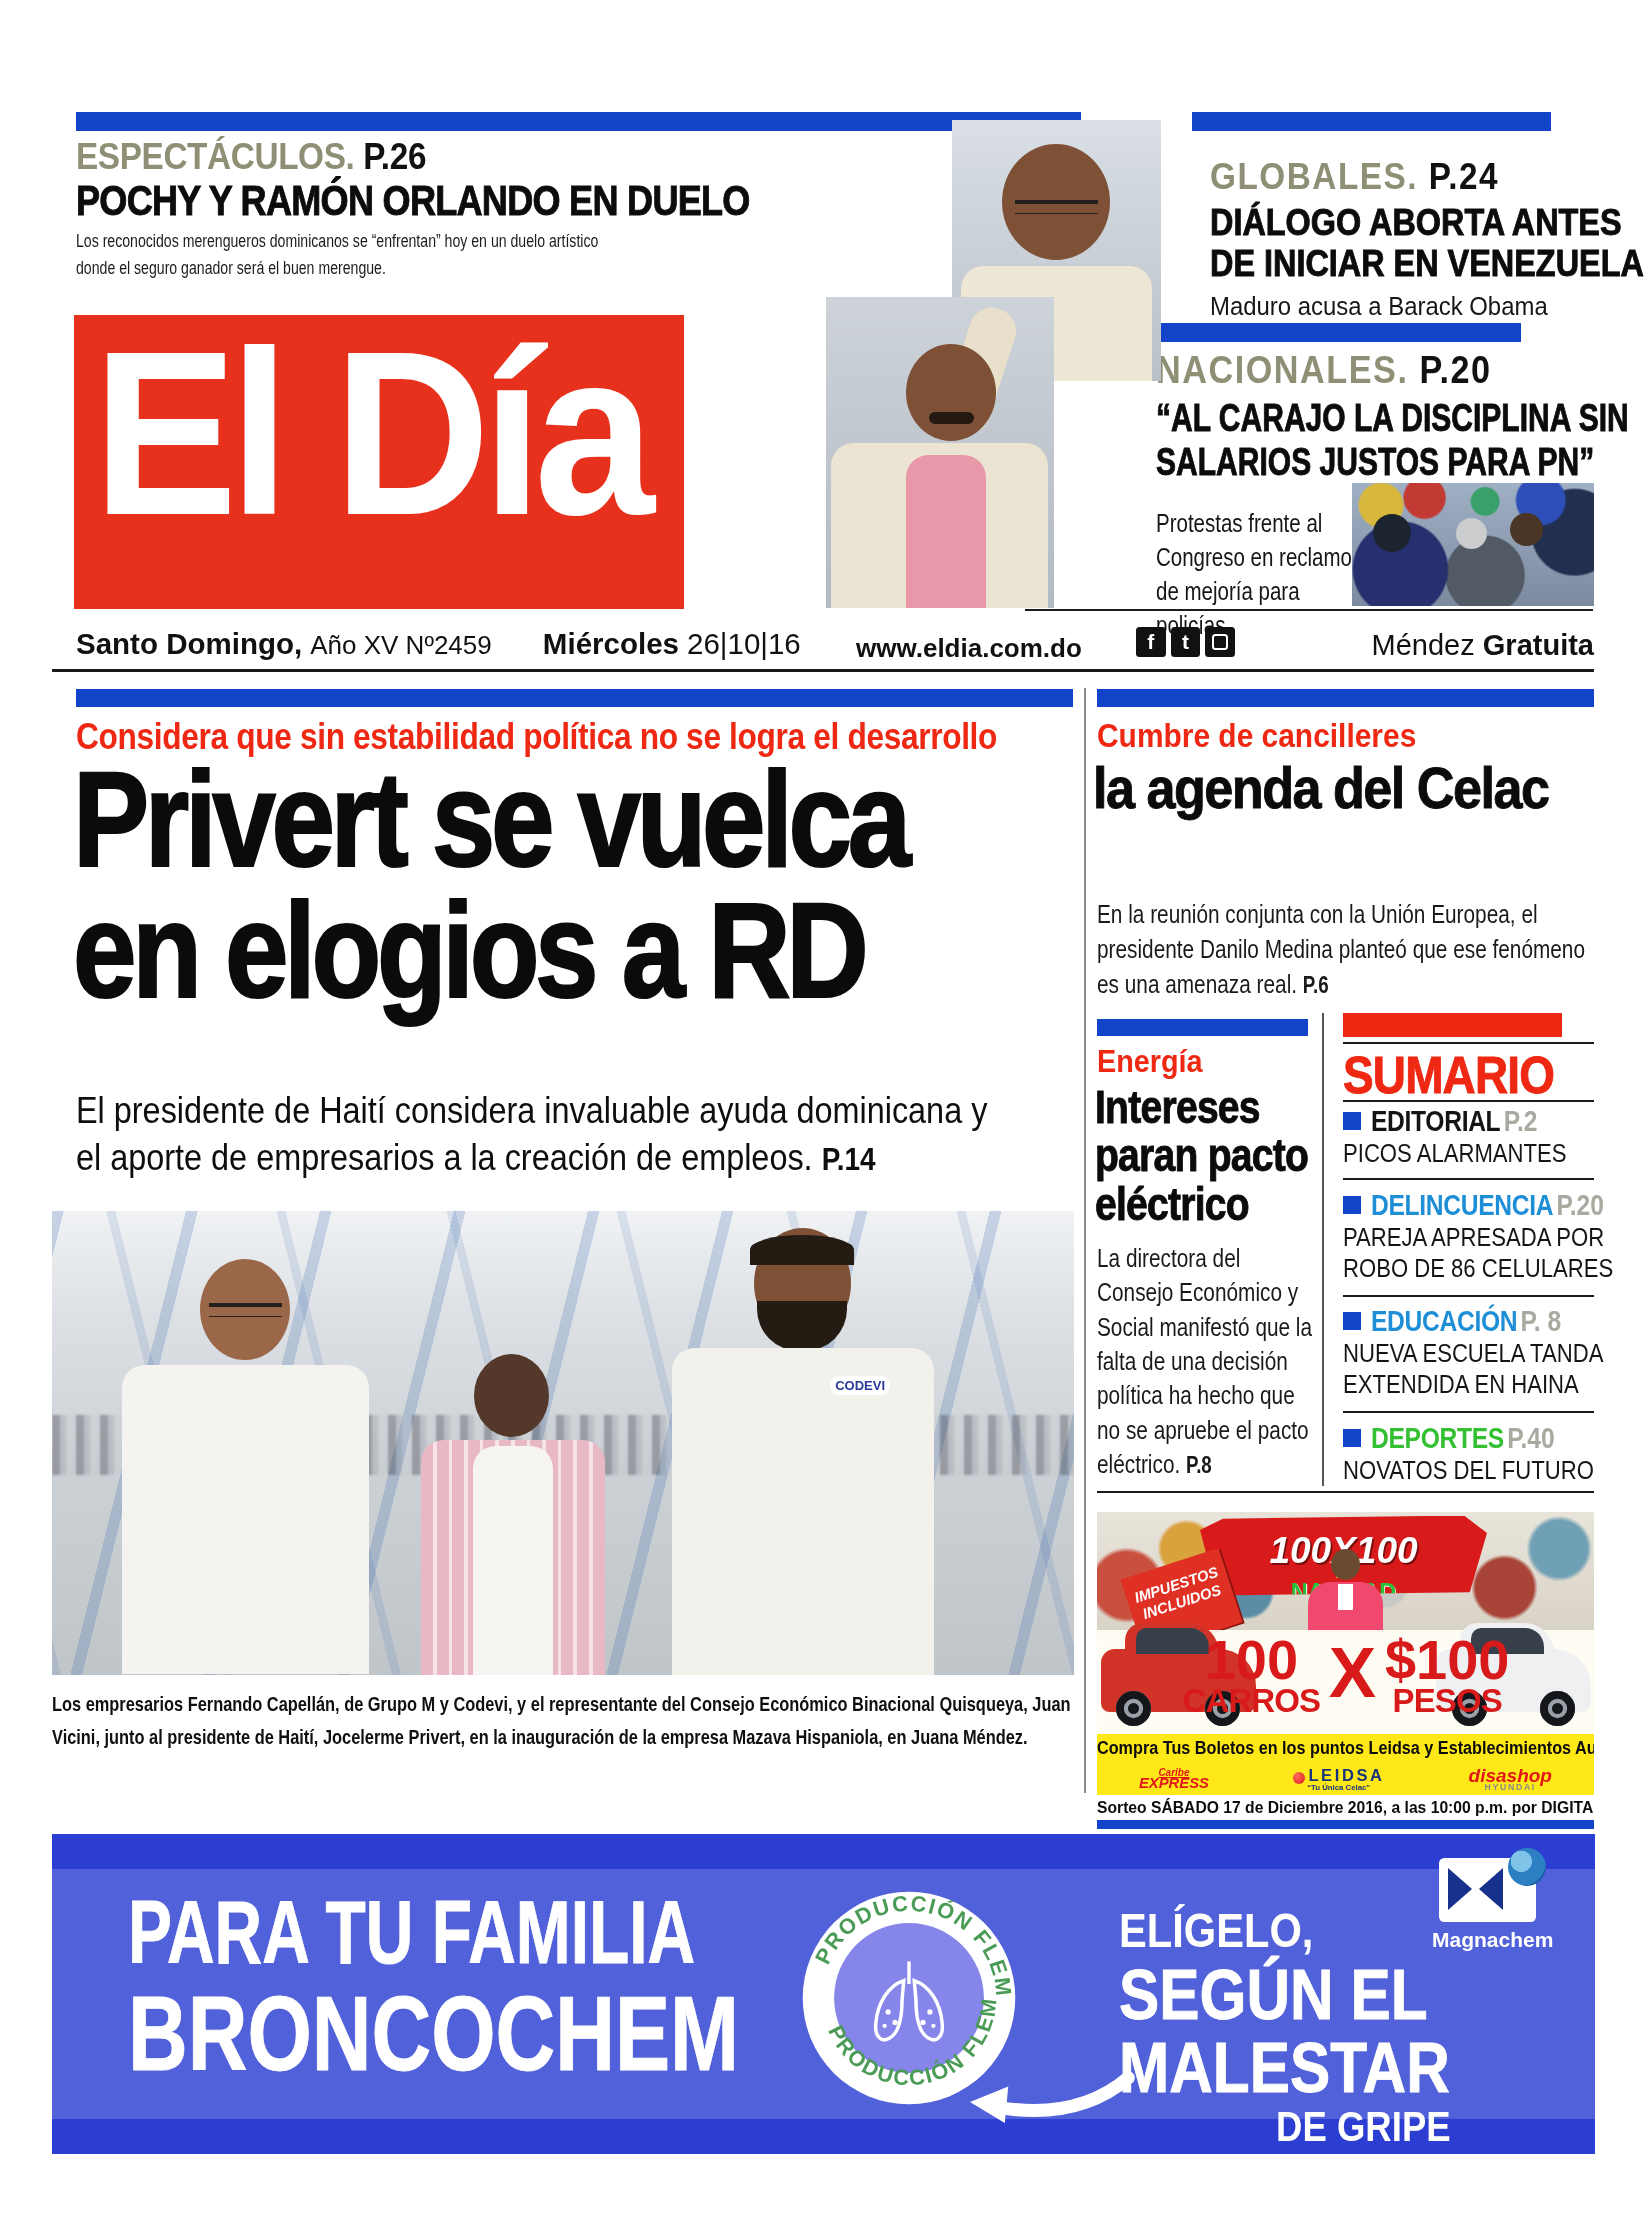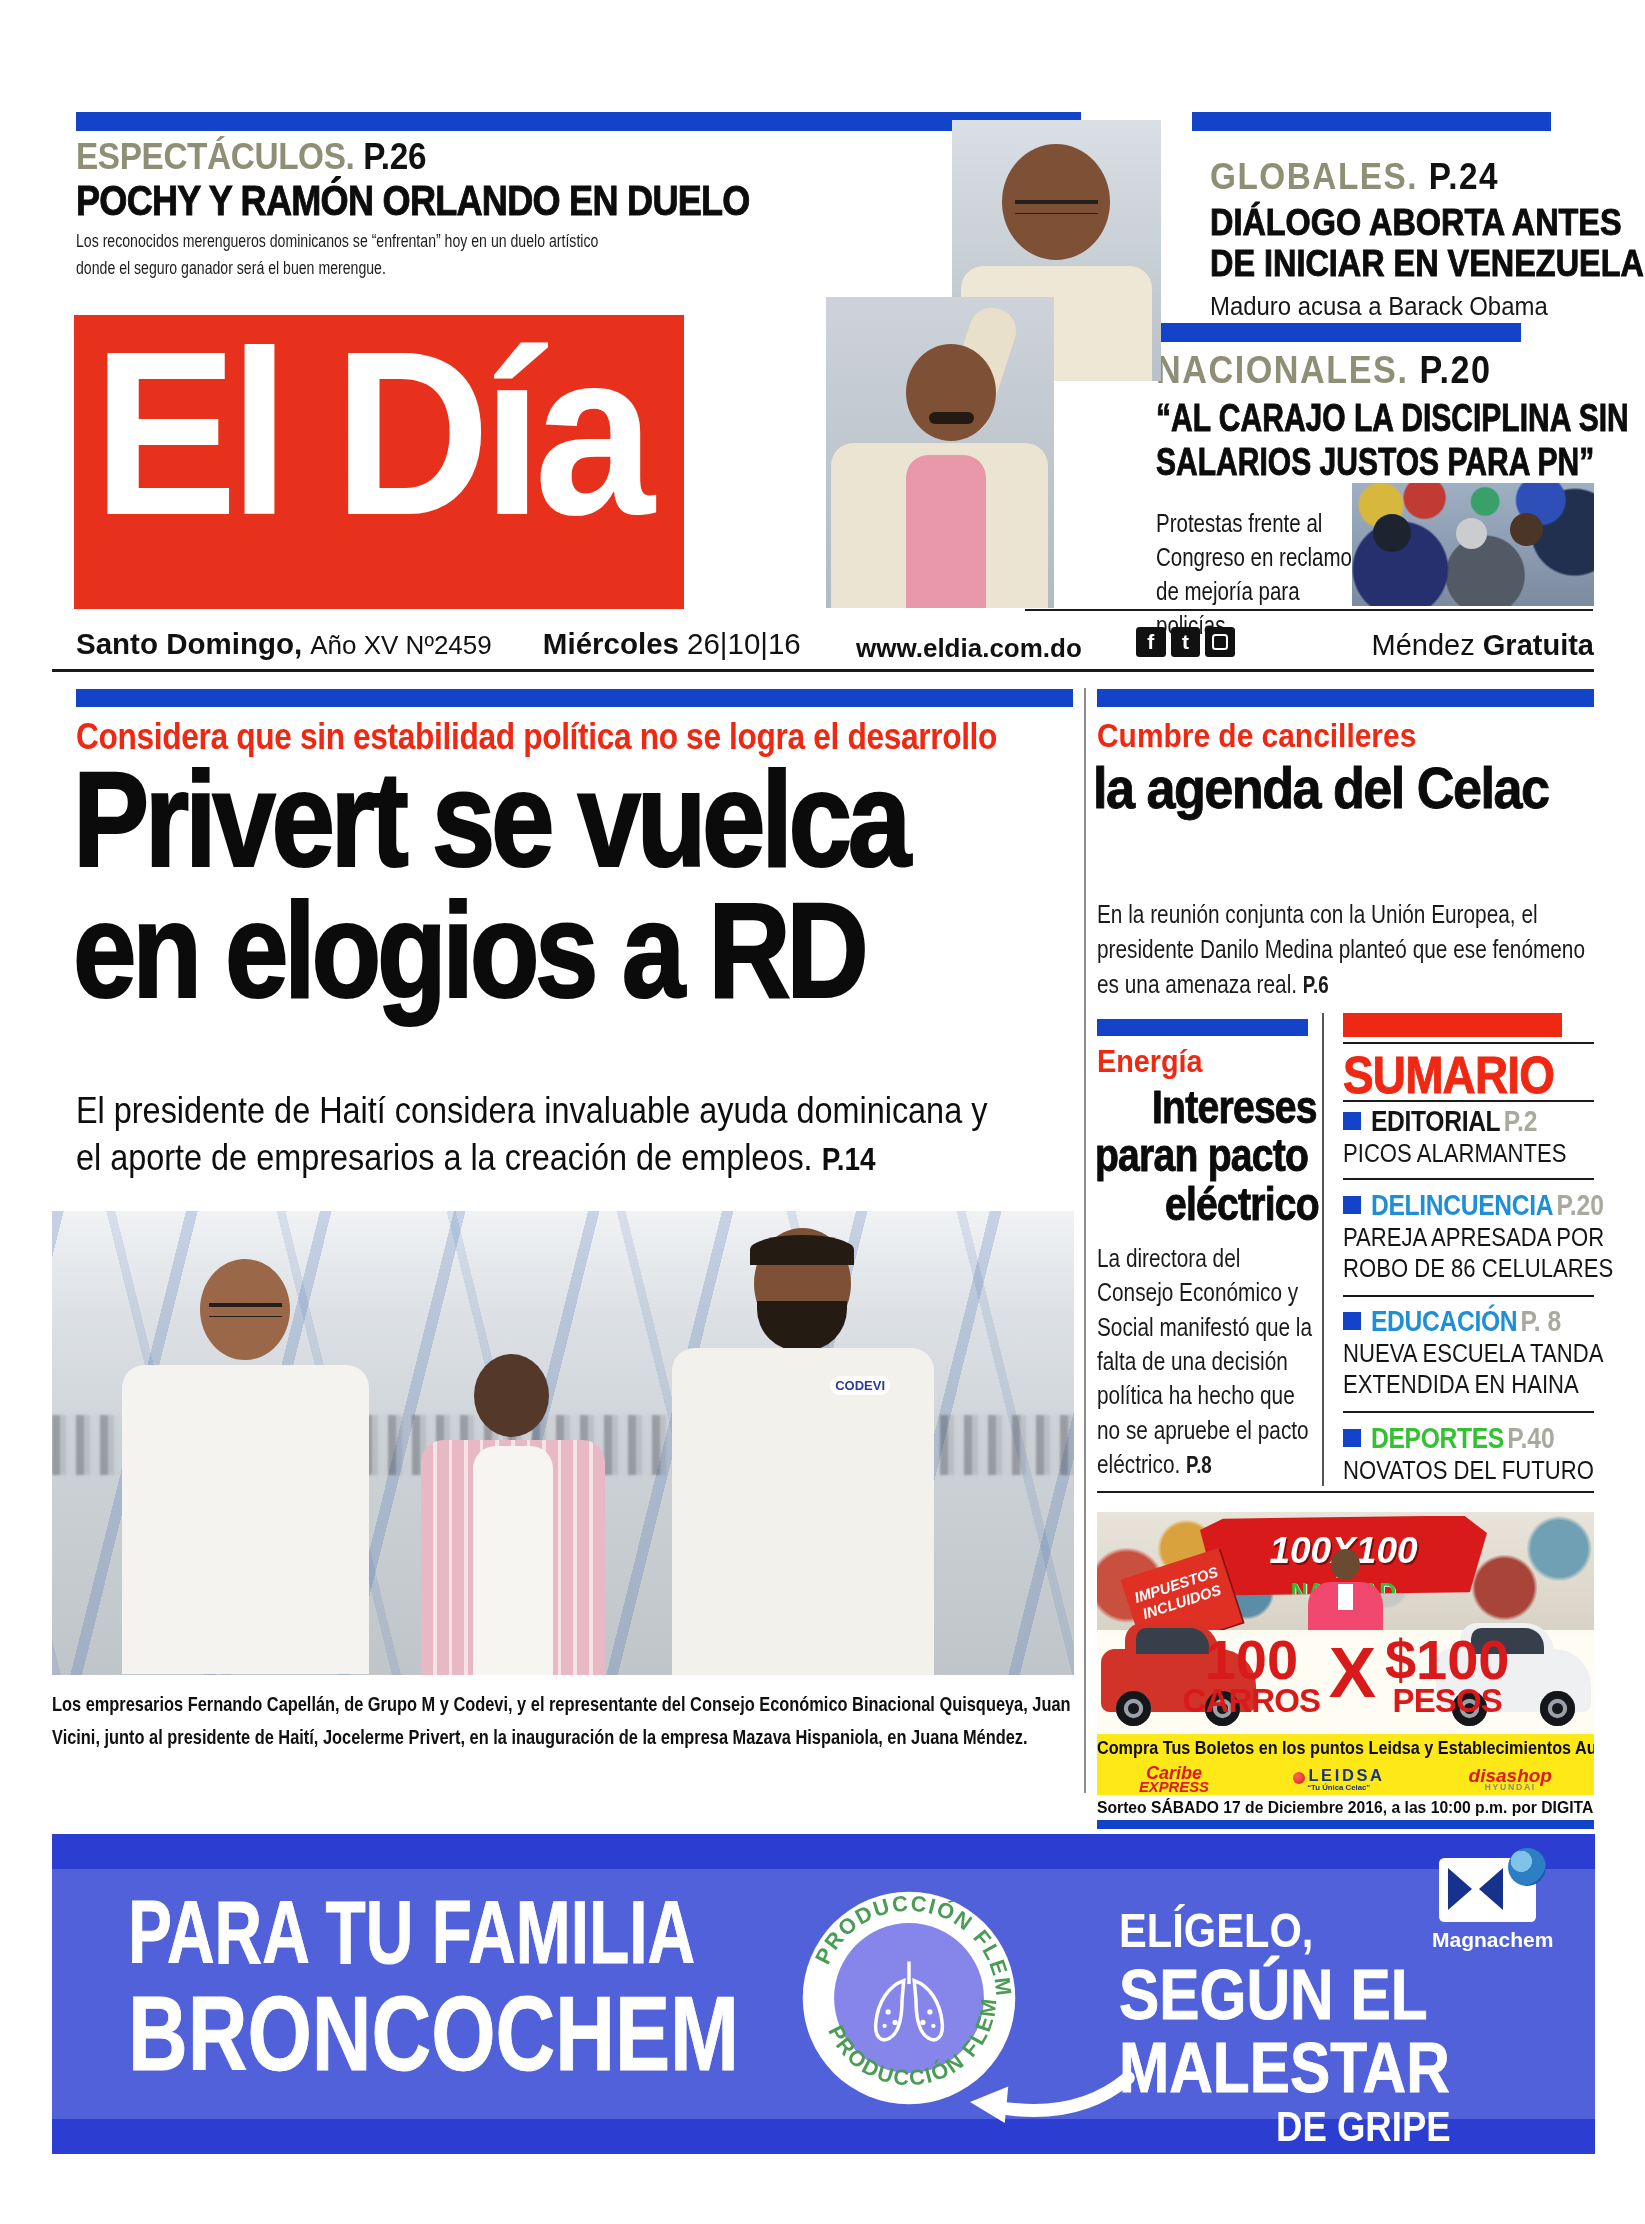--- a/index.html
+++ b/index.html
@@ -237,21 +237,21 @@
   <div class="cxp" style="width:627px;transform:scaleX(.8);font-size:26px;line-height:1.34;color:#1a1a1a;">
     <span>En la reunión conjunta con la Unión Europea, el presidente Danilo Medina planteó que ese fenómeno es una amenaza real.</span>
     <span style="font-weight:700;font-size:23.5px;">P.6</span>
   </div>
 </div>
 
 <div class="bar" style="left:1097px;top:1019px;width:211px;height:17.4px;"></div>
 <div class="abs kick" style="left:1097px;top:1043px;font-size:32px;">
   <span class="cx" style="transform:scaleX(.9);">Energía</span>
 </div>
-<div class="abs fat1" style="left:1095px;top:1083px;font-size:46px;font-weight:700;line-height:1.05;letter-spacing:-0.9px;color:#0b0b0b;text-align:right;">
+<div class="abs fat1" style="left:1095px;top:1083px;font-size:46px;font-weight:700;line-height:1.05;letter-spacing:-0.9px;color:#0b0b0b;">
   <div><span class="cx" style="transform:scaleX(.85);">Intereses</span></div>
   <div><span class="cx" style="transform:scaleX(.85);">paran pacto</span></div>
   <div><span class="cx" style="transform:scaleX(.85);">eléctrico</span></div>
 </div>
 <div class="abs" style="left:1097px;top:1241px;">
   <div class="cxp" style="width:276px;transform:scaleX(.8);font-size:26px;line-height:1.32;color:#1a1a1a;">
     <span>La directora del Consejo Económico y Social manifestó que la falta de una decisión política ha hecho que no se apruebe el pacto eléctrico.</span>
     <span style="font-weight:700;font-size:23.5px;">P.8</span>
   </div>
 </div>
@@ -352,21 +352,21 @@
       <div style="font-size:56px;">$100</div>
       <div style="font-size:33px;letter-spacing:-0.9px;">PESOS</div>
     </div>
   </div>
 
   <div class="abs" style="left:0;top:222px;width:497px;height:29.5px;background:#ffe818;text-align:center;">
     <span class="cx" style="transform:scaleX(.9);font-size:18px;font-weight:700;color:#0c0c0c;margin-top:4.3px;">Compra Tus Boletos en los puntos Leidsa y Establecimientos Autorizados</span>
   </div>
   <div class="abs" style="left:0;top:252px;width:497px;height:31px;background:#ffe818;display:flex;justify-content:space-around;align-items:center;">
     <div style="text-align:center;color:#e01818;font-weight:700;font-style:italic;line-height:.9;">
-      <div style="font-size:18px;">Caribe</div>
+      <div style="font-size:10px;text-decoration:underline;">Caribe</div>
       <div style="font-size:14.8px;">EXPRESS</div>
     </div>
     <div style="text-align:center;line-height:.9;">
       <span style="display:inline-block;width:12px;height:12px;border-radius:50%;background:radial-gradient(circle at 35% 35%,#ff6a5a,#d81a1a);vertical-align:middle;margin-right:3.5px;"></span><span style="font-size:16.5px;font-weight:700;color:#17337e;letter-spacing:2.6px;">LEIDSA</span>
       <div style="font-size:7.8px;color:#17337e;font-weight:700;">“Tu Única Celac”</div>
     </div>
     <div style="text-align:center;line-height:.9;">
       <div style="font-size:19px;font-weight:700;font-style:italic;color:#e01818;">disashop</div>
       <div style="font-size:8.7px;color:#8a8a8a;font-weight:700;letter-spacing:1.7px;">HYUNDAI</div>
     </div>

